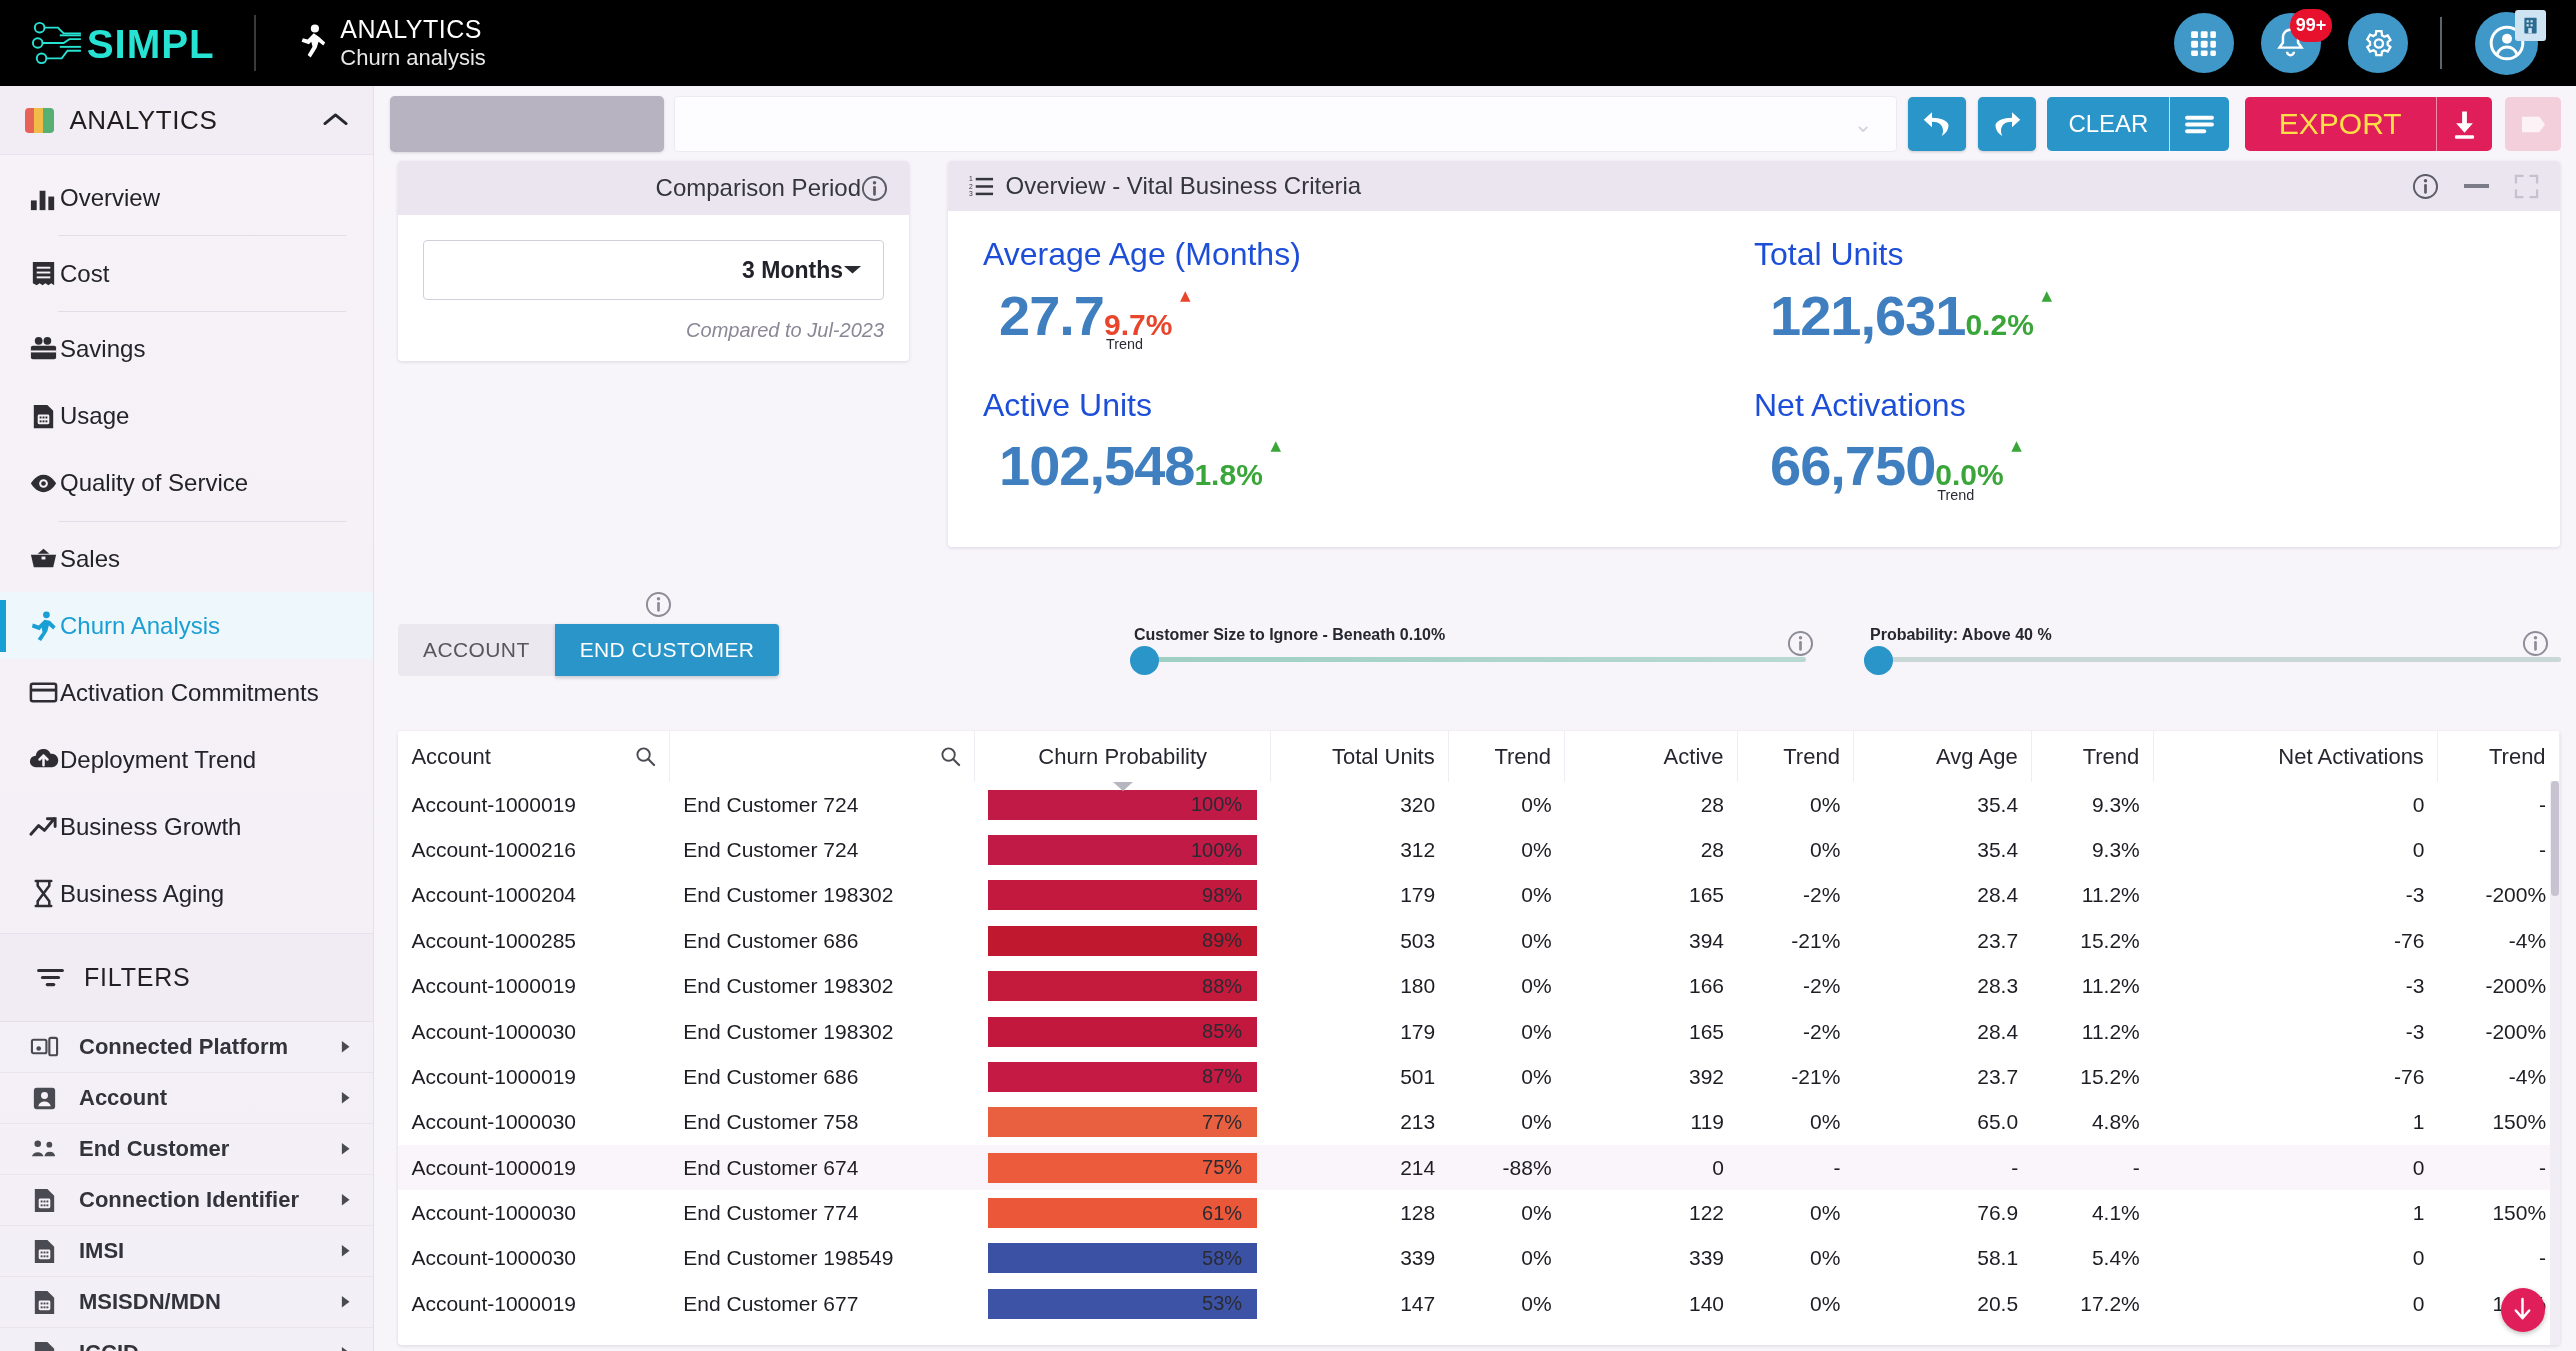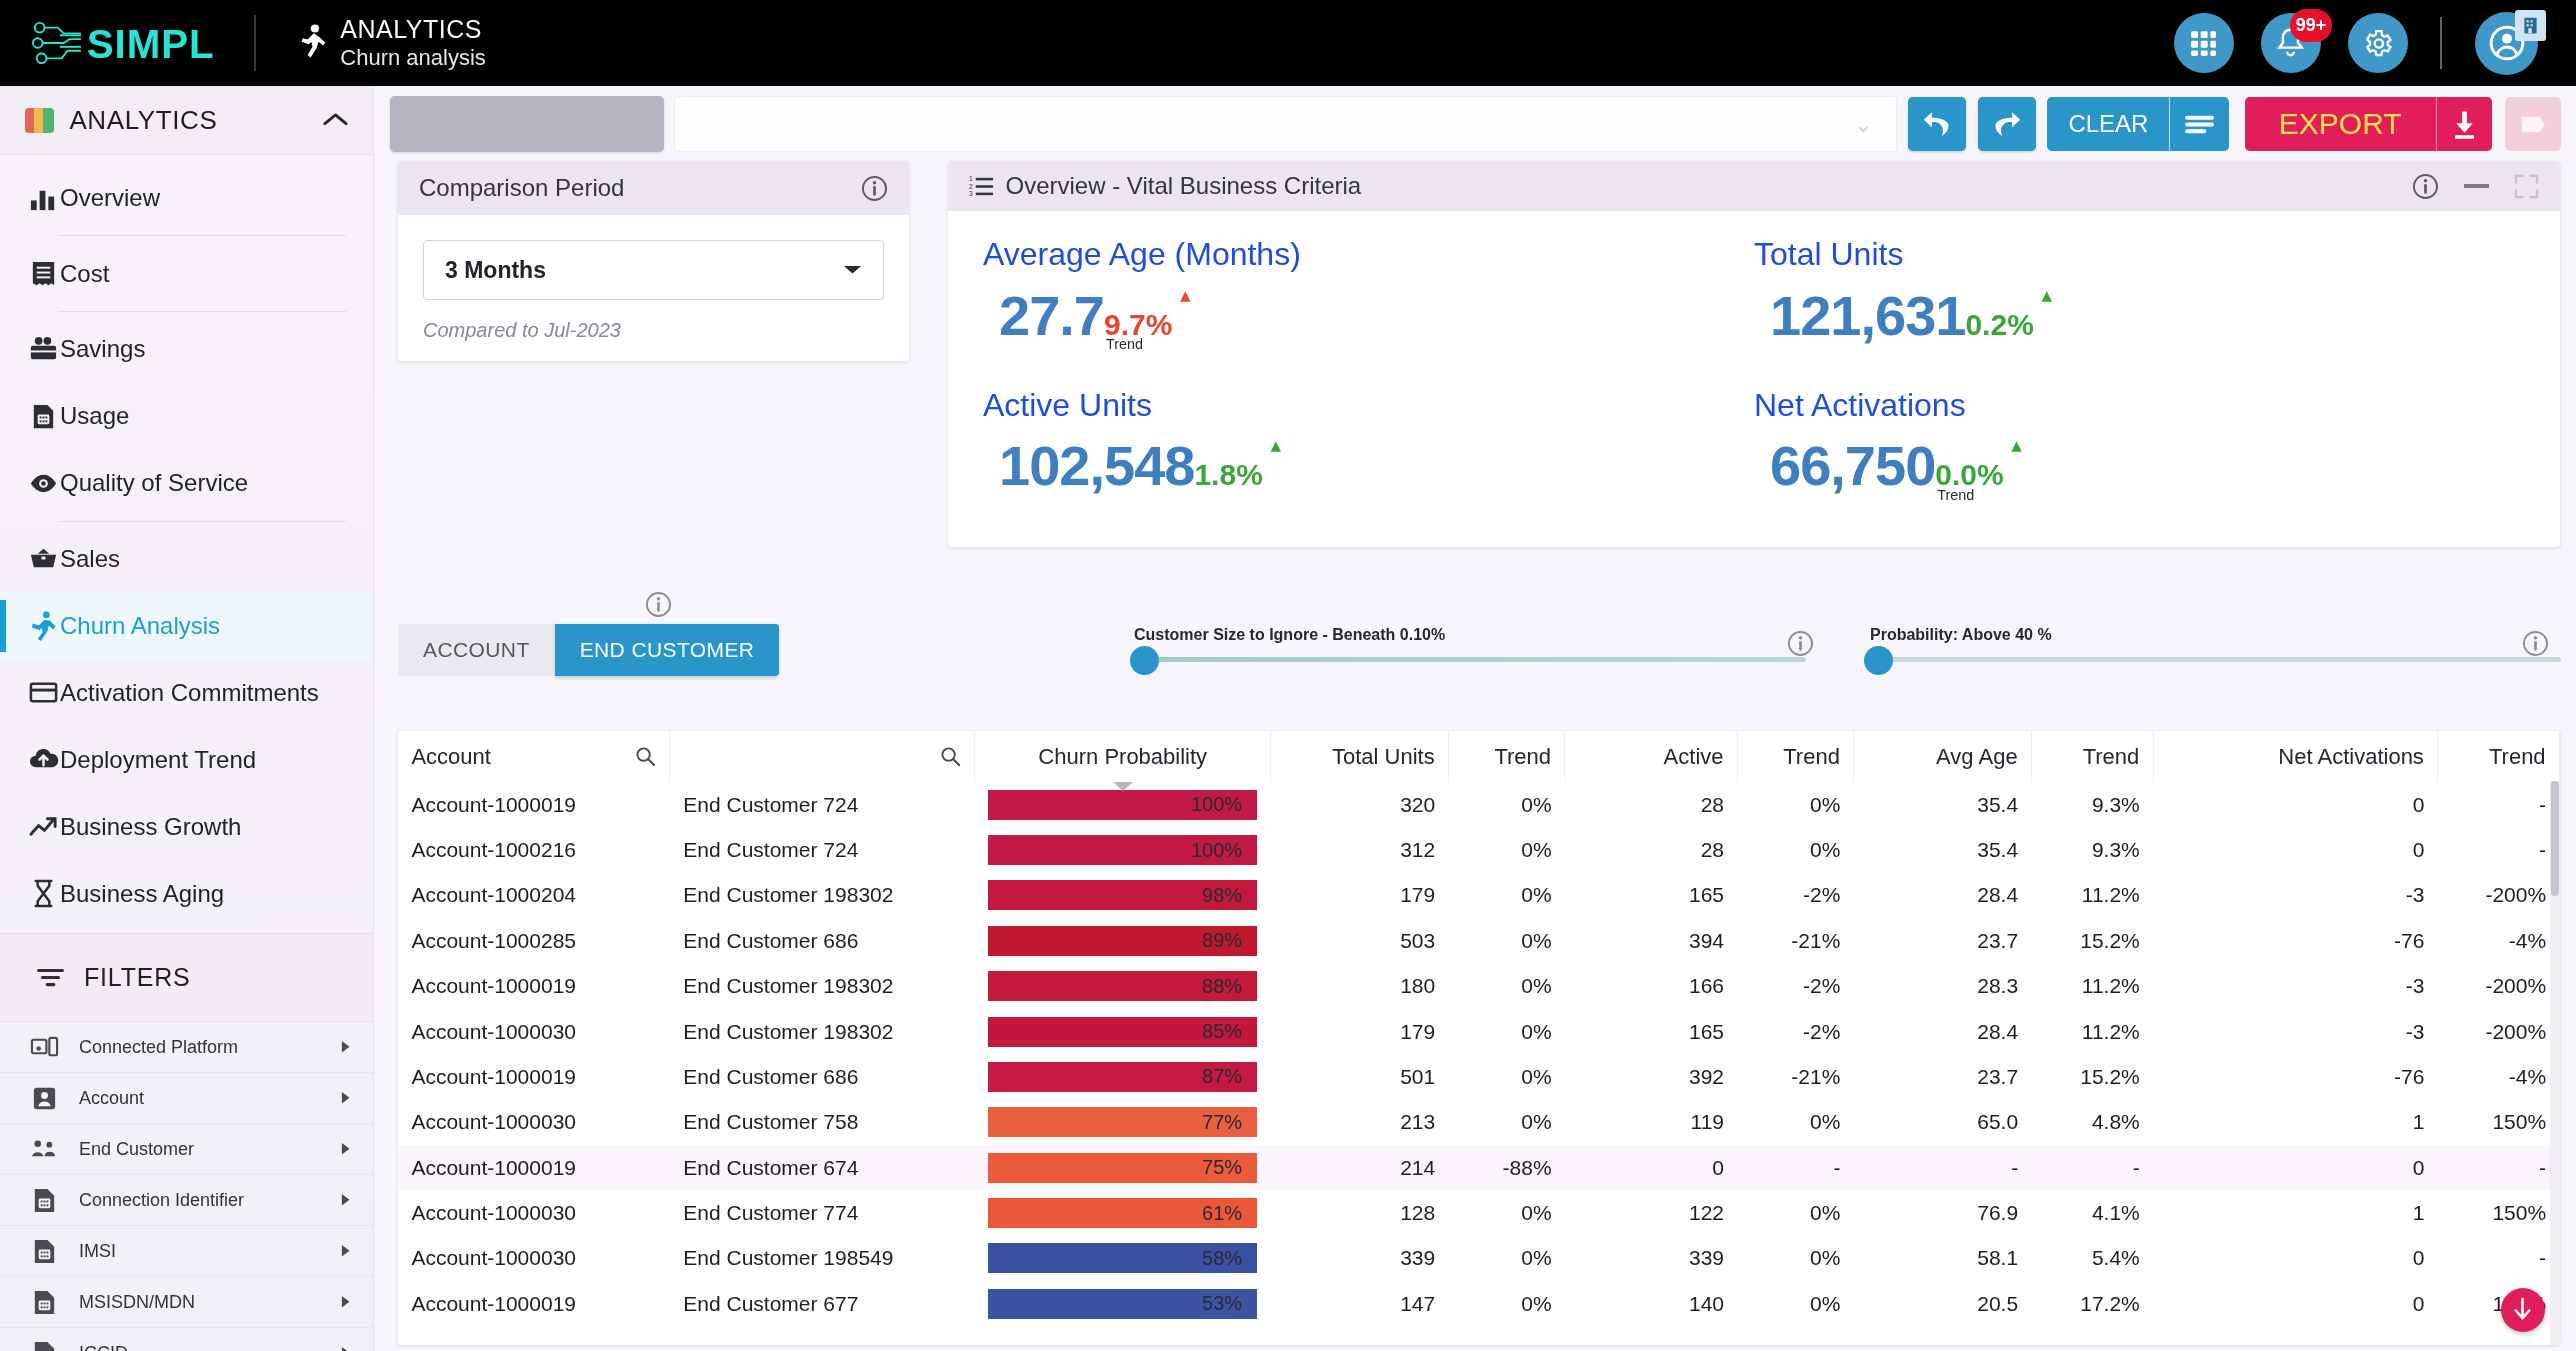--- a/index.html
+++ b/index.html
@@ -91,21 +91,21 @@
     border-bottom: 1px solid #e6e1ec; margin-top: 5.8px;
   }
   .filters-header svg { width: 29px; height: 23px; fill: #2d2d33; }
   .filters-title { font-size: 25px; color: #1f1f25; letter-spacing: 0.8px; }
   .filter-item {
     display: flex; align-items: center; gap: 19px; height: 51px;
     padding: 0 21px 0 29px; border-bottom: 1px solid #e9e4ef; cursor: pointer;
   }
   .filter-ico { width: 31px; height: 31px; flex: 0 0 31px; display:flex;align-items:center;justify-content:center;}
   .filter-ico svg { width: 29px; height: 29px; fill: #4a4a52; }
-  .filter-label { font-size: 18px; color: #33333b; font-weight: normal; flex: 1; }
+  .filter-label { font-size: 22px; color: #33333b; font-weight: bold; flex: 1; }
   .filter-arrow { width: 13.4px; height: 15.4px; }
 
   
   .toolbar {
     position: absolute; top: 96px; left: 390px; width: 2171px; height: 56px;
     display: flex; align-items: center; gap: 0; z-index: 20;
   }
   .tb-grey {
     width: 274px; height: 56px; background: #b8b3c0; border-radius: 4.8px;
     box-shadow: 0 1px 2.9px rgba(0,0,0,.13);
@@ -152,20 +152,21 @@
     border-radius: 4.8px; display: flex; align-items: center; justify-content: center;
     cursor: pointer;
   }
   .tb-chat svg { width: 29px; height: 23px; fill: #fdf3f7; }
 
   
   .cmp-panel {
     position: absolute; top: 161px; left: 398px; width: 511px; height: 200px;
     background: #fff; border-radius: 3.8px; box-shadow: 0 1px 3.8px rgba(40,20,60,.12);
     overflow: hidden;
+    text-align: right;
   }
   .cmp-head {
     height: 54px; background: #eae5ef; display: flex; align-items: center;
     padding: 0 21px;
   }
   .cmp-head-title { font-size: 24px; color: #35353d; flex: 1; }
   .info-ico { width: 27px; height: 27px; }
   .cmp-body { padding: 25px 25px 0 25px; }
   .cmp-select {
     height: 60px; border: 1px solid #d4cfdb; border-radius: 4px;

